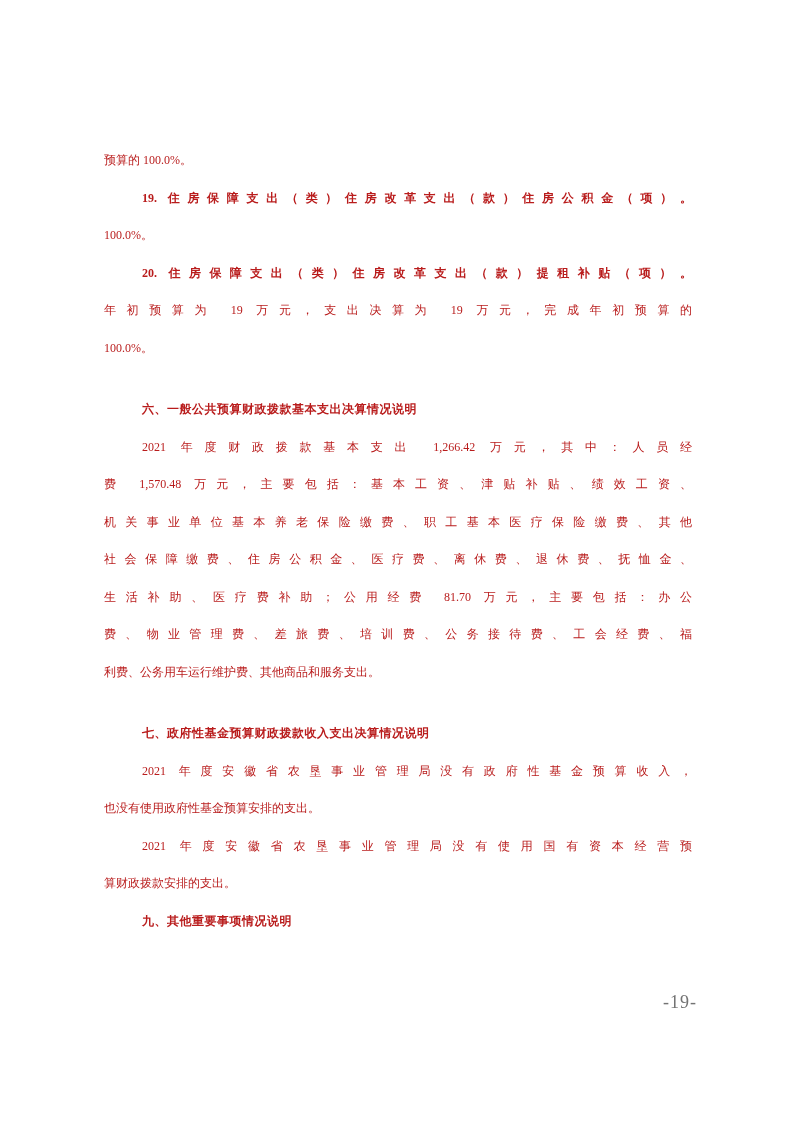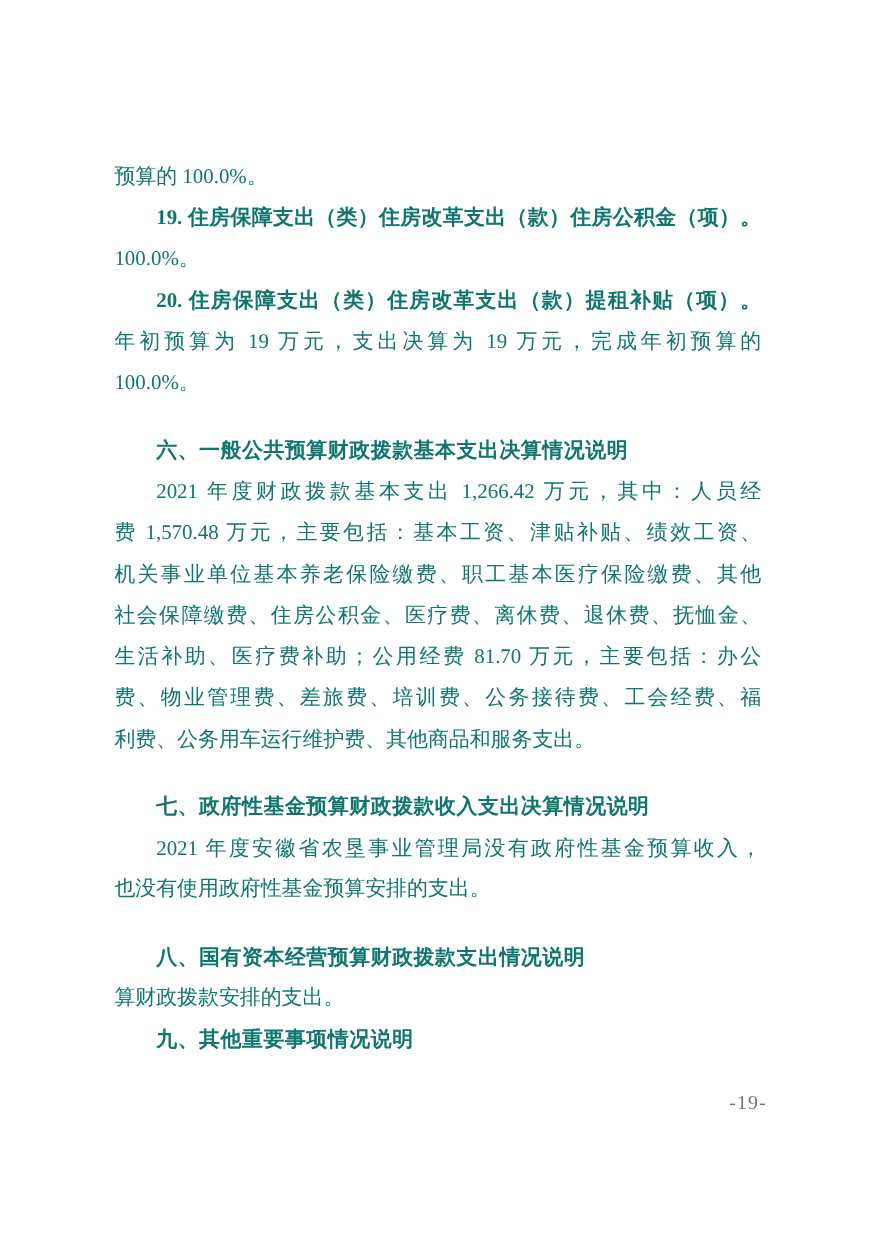--- a/index.html
+++ b/index.html
@@ -17,25 +17,25 @@
     width: 794px; height: 1123px;
     background: #ffffff;
   }
   .content {
     position: absolute;
     left: 104px;
     top: 142px;
     width: 588px;
   }
   .line {
-    font-size: 19px;
+    font-size: 12px;
     line-height: 37.5px;
     height: 37.5px;
     white-space: nowrap;
-    color: #0f766e;
+    color: #b91c1c;
   }
   
   .just {
     text-align: justify;
     text-align-last: justify;
   }
   
   .indent { text-indent: 38px; }
   
   .bold-item { font-weight: 700; }
@@ -79,21 +79,21 @@
     <div class="line just">机关事业单位基本养老保险缴费、职工基本医疗保险缴费、其他</div>
     <div class="line just">社会保障缴费、住房公积金、医疗费、离休费、退休费、抚恤金、</div>
     <div class="line just">生活补助、医疗费补助；公用经费 81.70 万元，主要包括：办公</div>
     <div class="line just">费、物业管理费、差旅费、培训费、公务接待费、工会经费、福</div>
     <div class="line">利费、公务用车运行维护费、其他商品和服务支出。</div>
 
     <div class="line indent heading">七、政府性基金预算财政拨款收入支出决算情况说明</div>
     <div class="line indent just">2021 年度安徽省农垦事业管理局没有政府性基金预算收入，</div>
     <div class="line">也没有使用政府性基金预算安排的支出。</div>
 
-    <div class="line indent heading">八、国有资本经营预算财政拨款支出情况说明</div>
+    <div class="line indent just">2021 年度安徽省农垦事业管理局没有使用国有资本经营预</div>
     <div class="line">算财政拨款安排的支出。</div>
 
     <div class="line indent heading gap-top">九、其他重要事项情况说明</div>
 
   </div>
 
   <div class="footer-pagenum">-19-</div>
 </div>
 
 </body></html>

